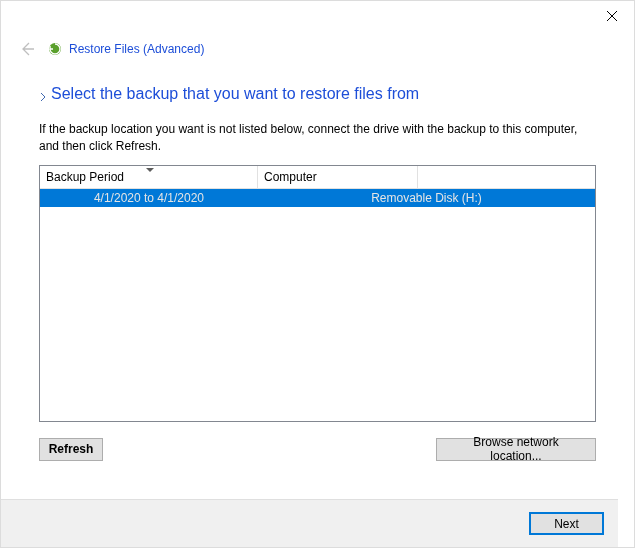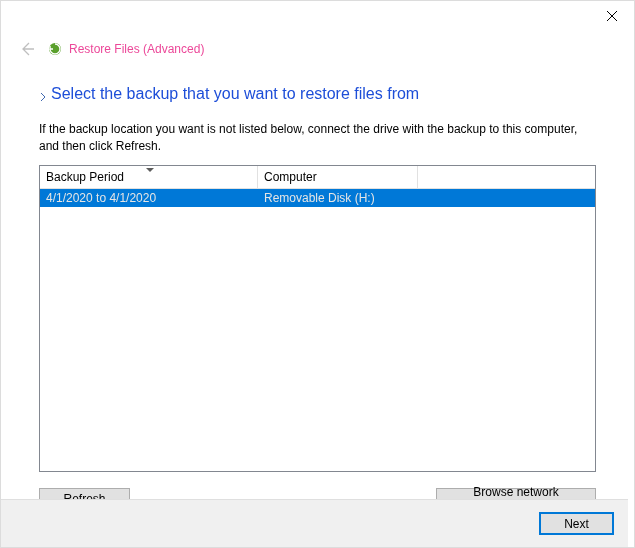--- a/index.html
+++ b/index.html
@@ -49,21 +49,21 @@
       margin-right: 10px;
     }
     .back-arrow svg { width: 16px; height: 16px; }
     .app-icon {
       width: 16px;
       height: 16px;
       margin-right: 6px;
     }
     .window-title {
       font-size: 12px;
-      color: #ec4899;
+      color: #1d4ed8;
     }
 
     .content {
       padding: 20px 38px 0 38px;
     }
     .heading-row {
       display: flex;
       align-items: flex-start;
     }
     .heading-caret {
@@ -79,23 +79,24 @@
       font-weight: 400;
       margin: 0 0 18px 0;
     }
     .instruction {
       margin: 0 0 10px 0;
       line-height: 1.4;
     }
 
     .listview {
       border: 1px solid #828790;
-      height: 307px;
+      height: 257px;
       background: #fff;
       overflow: hidden;
+      text-align: center;
     }
     .lv-header {
       display: flex;
       height: 23px;
       background: #fff;
       border-bottom: 1px solid #e1e1e1;
     }
     .lv-hcell {
       display: flex;
       align-items: center;
@@ -153,28 +154,28 @@
       height: 23px;
       font-size: 12px;
       background: #e1e1e1;
       border: 1px solid #adadad;
       padding: 0 12px;
       display: inline-flex;
       align-items: center;
       justify-content: center;
       cursor: default;
     }
-    .btn.refresh { width: 91px; }
+    .btn.refresh { width: 64px; font-weight: bold; }
     .btn.browse { width: 160px; }
 
     .footer {
       position: absolute;
       bottom: 0;
       left: 0;
-      right: 6px;
+      right: 16px;
       height: 48px;
       border-top: 1px solid #dfdfdf;
       background: #f0f0f0;
       display: flex;
       align-items: center;
       justify-content: flex-end;
       padding: 0 14px;
       gap: 8px;
     }
     .footer .btn {

